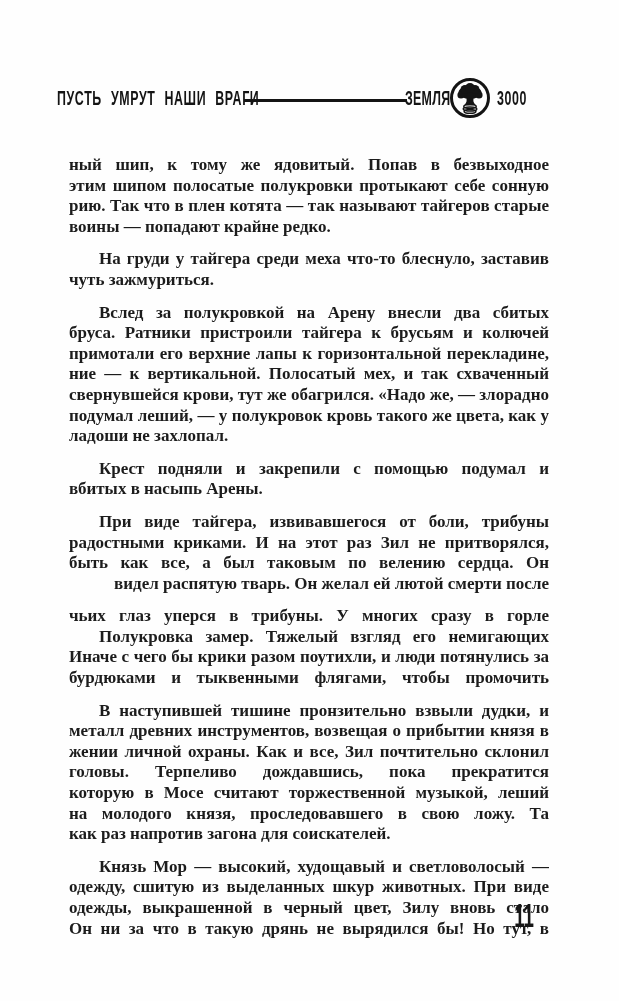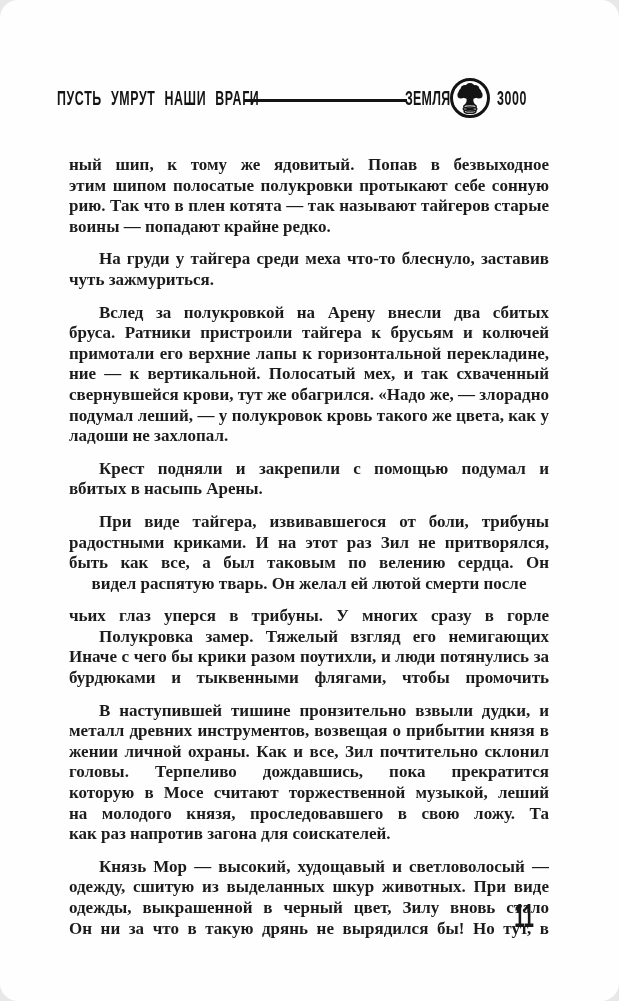--- a/index.html
+++ b/index.html
@@ -1,19 +1,19 @@
 <!DOCTYPE html>
 <html lang="ru"><head>
 <meta charset="utf-8">
 <style>
   html,body{margin:0;padding:0;}
   body{background:#e8e8e8;font-family:"Liberation Serif","DejaVu Serif",serif;}
   .page{
     position:relative;width:619px;height:1001px;margin:0 auto;
-    background:#fefefe;color:#1c1c1c;overflow:hidden;border-radius:18px;
+    background:#fefefe;color:#1c1c1c;overflow:hidden;
   }
   
   .head-title{
     position:absolute;left:57px;top:87px;
     font-family:"Liberation Sans","DejaVu Sans",sans-serif;
     font-weight:700;font-size:20px;line-height:22px;
     letter-spacing:1px;word-spacing:8px;white-space:nowrap;
     transform:scaleX(0.62);transform-origin:left center;color:#141414;
   }
   .head-rule{
@@ -41,21 +41,21 @@
     position:absolute;left:57px;top:143px;width:504px;
     font-size:17px;color:#1c1c1c;
   }
   .para{margin:12px;padding:0;font-weight:bold;}
   .line{
     height:20.6px;line-height:20.6px;
     text-align:justify;text-align-last:justify;
     overflow:hidden;
   }
   .line.indent{text-indent:30px;}
-  .line.lastline{text-align:center;text-align-last:left;}
+  .line.lastline{text-align:right;text-align-last:left;}
   
   .page-number{
     position:absolute;right:85px;top:897px;
     font-family:"Liberation Sans","DejaVu Sans",sans-serif;
     font-weight:700;font-size:34px;line-height:36px;
     transform:scaleX(0.55);transform-origin:right center;color:#161616;
   }
 </style>
 </head>
 <body>

